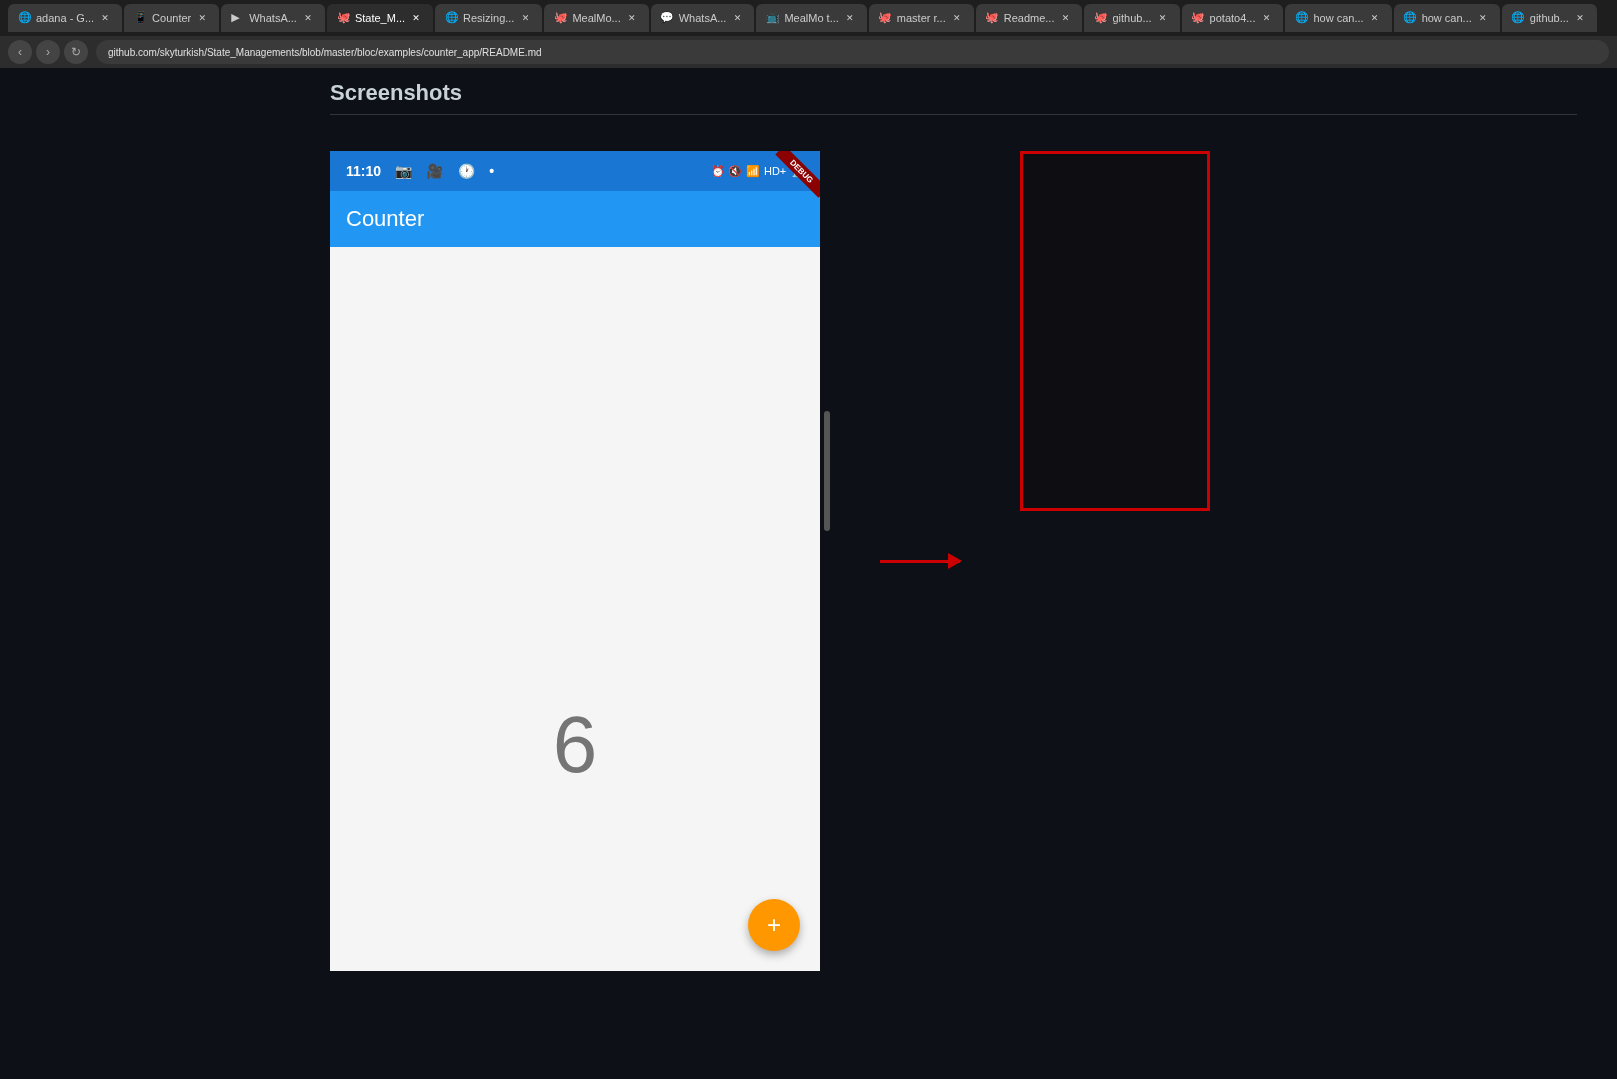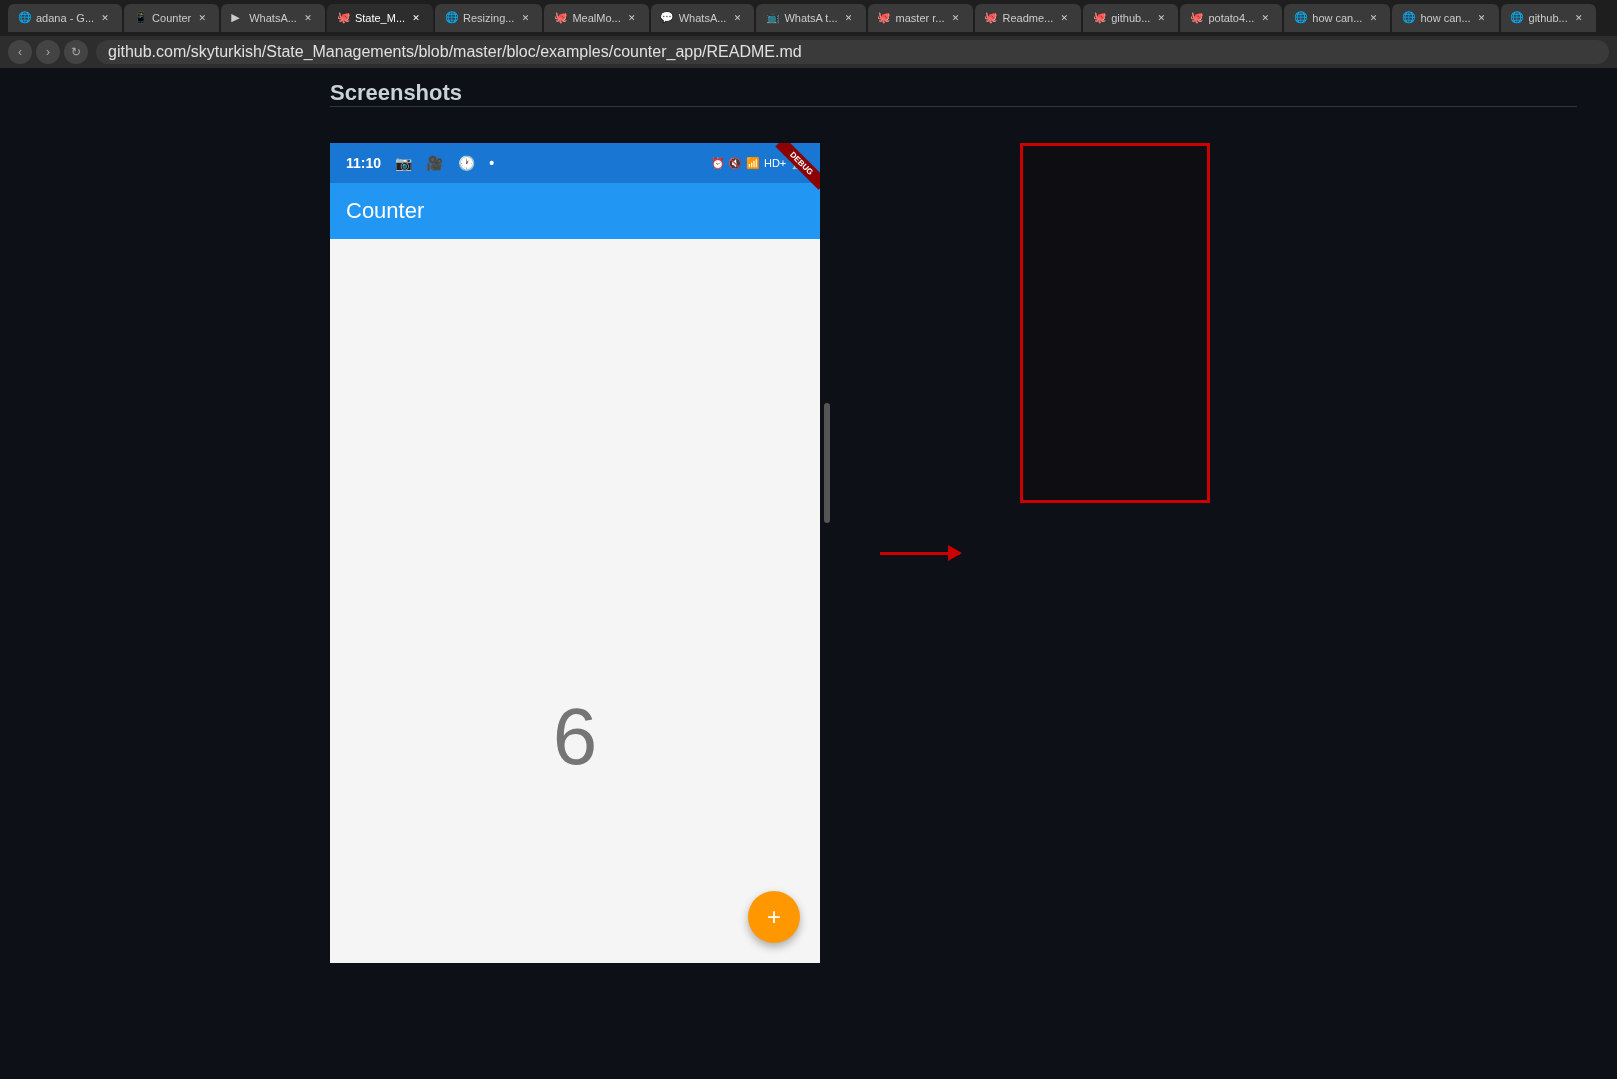--- a/index.html
+++ b/index.html
@@ -103,21 +103,21 @@
 
     .url-bar {
       flex: 1;
       height: 24px;
       background: #3a3a3a;
       border-radius: 12px;
       display: flex;
       align-items: center;
       padding: 0 12px;
       color: #e0e0e0;
-      font-size: 16px;
+      font-size: 10px;
     }
 
     
     .page-content {
       width: 100%;
       height: calc(100% - 60px);
       background: #0d1117;
       display: flex;
       align-items: flex-start;
       padding: 0;
@@ -143,21 +143,21 @@
       display: flex;
       flex-direction: column;
       align-items: flex-start;
     }
 
     .screenshots-heading {
       font-size: 22px;
       font-weight: 600;
       color: #c9d1d9;
       margin-bottom: 16px;
-      padding-bottom: 0;
+      padding-bottom: 8px;
       border-bottom: 1px solid #30363d;
       width: 100%;
     }
 
     .screenshots-container {
       display: flex;
       align-items: flex-start;
       gap: 60px;
       margin-top: 20px;
       width: 100%;
@@ -374,21 +374,21 @@
       <span>MealMo...</span>
       <span class="tab-close">✕</span>
     </div>
     <div class="tab">
       <span class="tab-favicon">💬</span>
       <span>WhatsA...</span>
       <span class="tab-close">✕</span>
     </div>
     <div class="tab">
       <span class="tab-favicon">📺</span>
-      <span>WhatsA t...</span>
+      <span>MealMo t...</span>
       <span class="tab-close">✕</span>
     </div>
     <div class="tab">
       <span class="tab-favicon">🐙</span>
       <span>master r...</span>
       <span class="tab-close">✕</span>
     </div>
     <div class="tab">
       <span class="tab-favicon">🐙</span>
       <span>Readme...</span>

